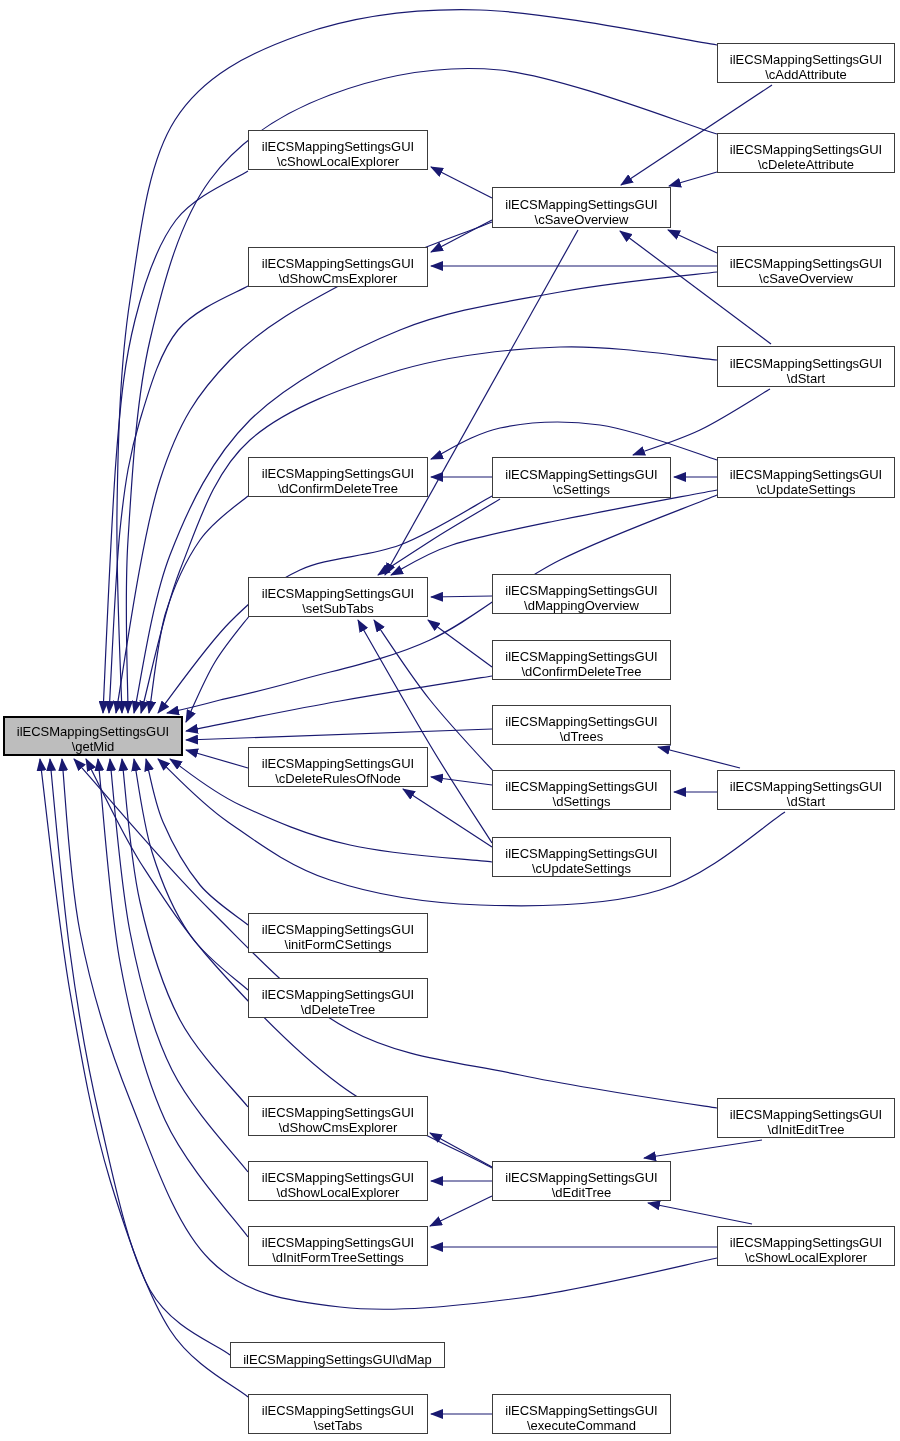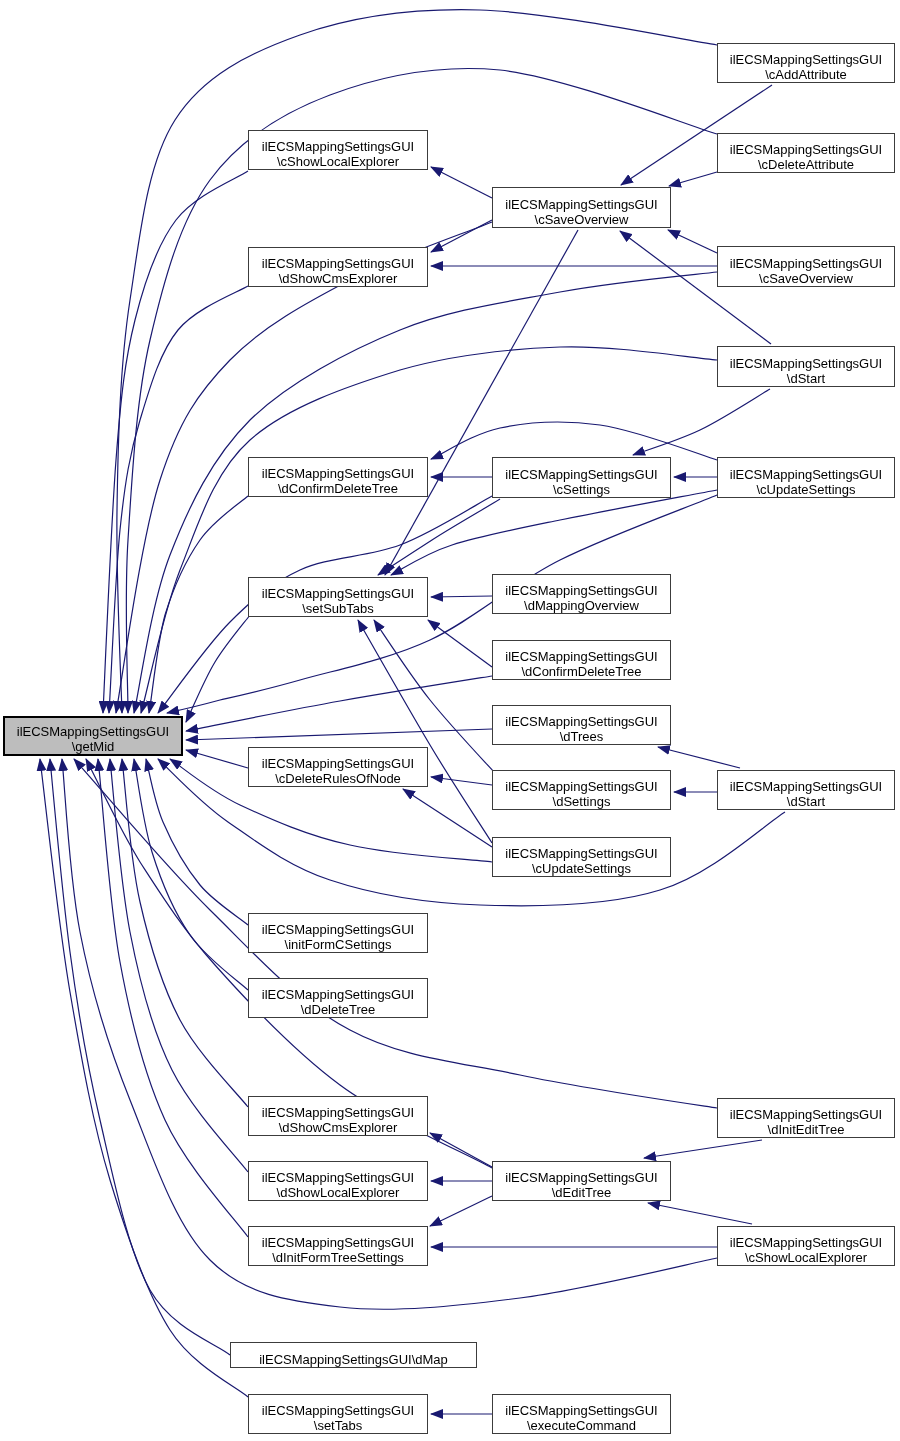--- a/index.html
+++ b/index.html
@@ -126,21 +126,21 @@
         <span>\dShowCmsExplorer</span>
       </div>
       <div class="node" style="left: 248px; top: 1161px; width: 180px; height: 40px;">
         <span>ilECSMappingSettingsGUI</span>
         <span>\dShowLocalExplorer</span>
       </div>
       <div class="node" style="left: 248px; top: 1226px; width: 180px; height: 40px;">
         <span>ilECSMappingSettingsGUI</span>
         <span>\dInitFormTreeSettings</span>
       </div>
-      <div class="node" style="left: 230px; top: 1342px; width: 247px; height: 26px;">
+      <div class="node" style="left: 230px; top: 1342px; width: 215px; height: 26px;">
         <span>ilECSMappingSettingsGUI\dMap</span>
       </div>
       <div class="node" style="left: 248px; top: 1394px; width: 180px; height: 40px;">
         <span>ilECSMappingSettingsGUI</span>
         <span>\setTabs</span>
       </div>
       <div class="node" style="left: 492px; top: 187px; width: 179px; height: 41px;">
         <span>ilECSMappingSettingsGUI</span>
         <span>\cSaveOverview</span>
       </div>

